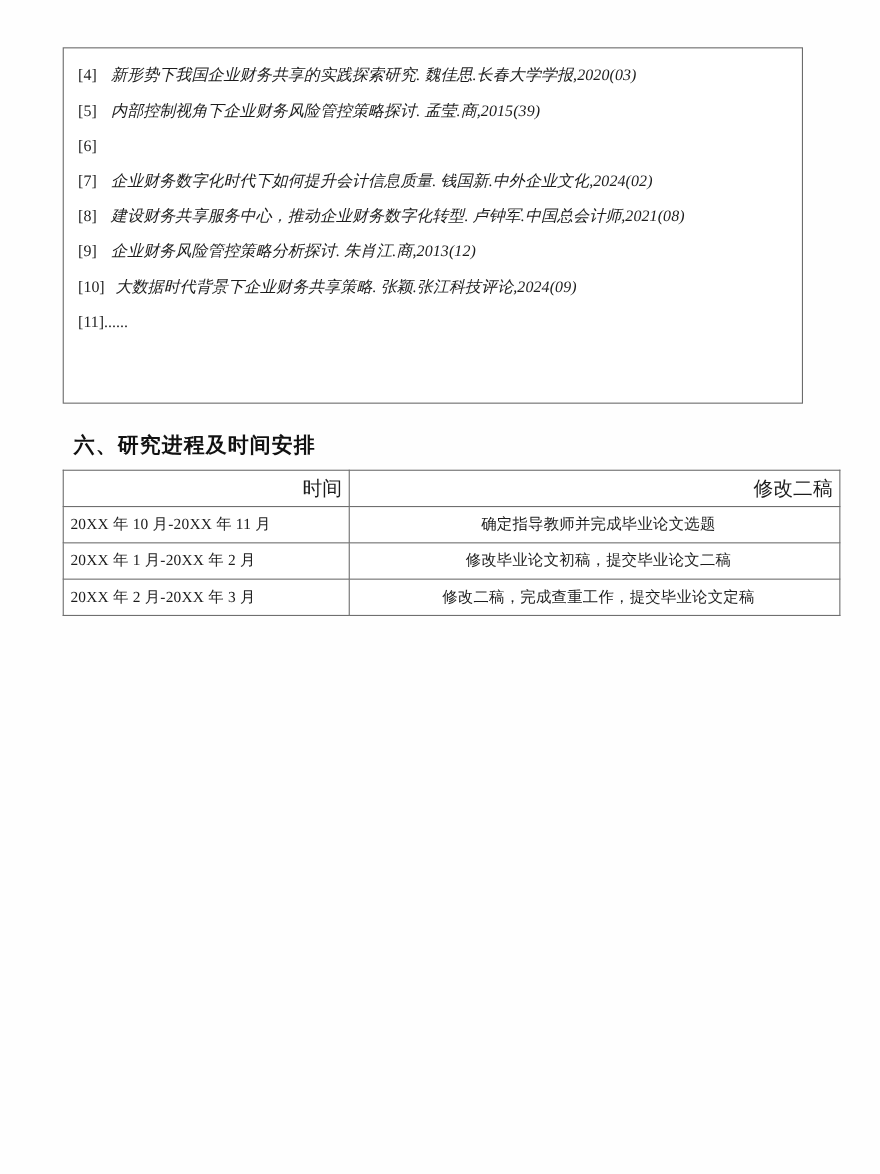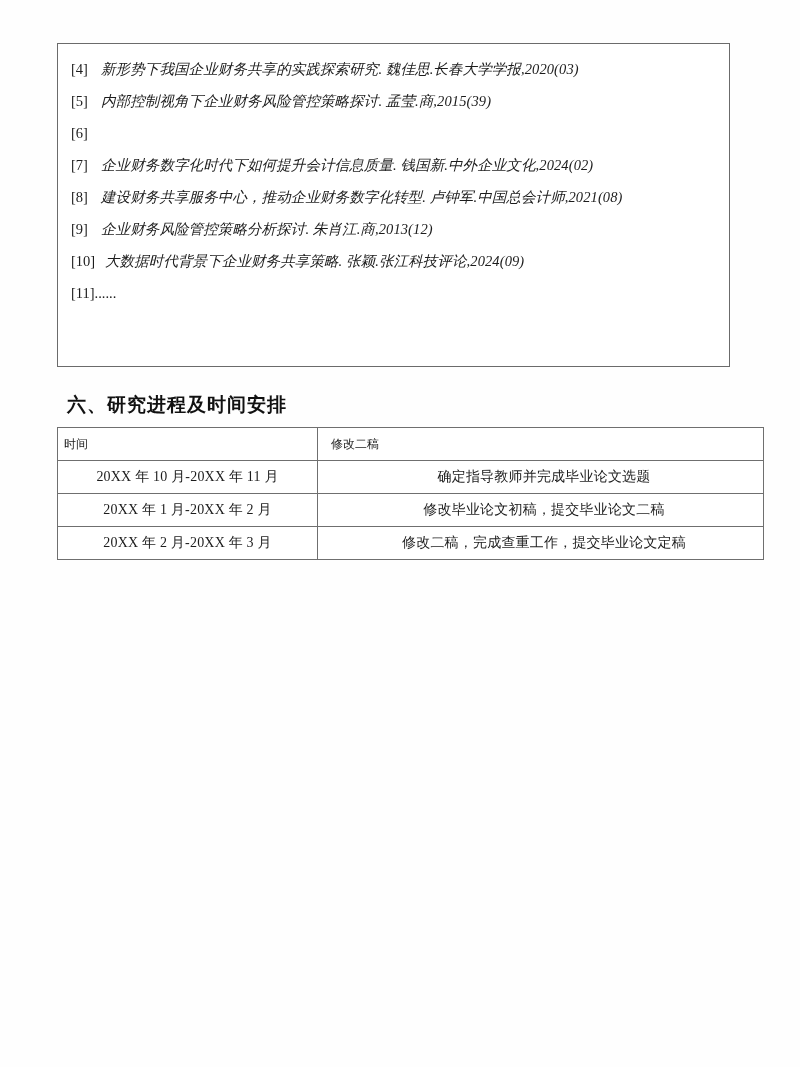--- a/index.html
+++ b/index.html
@@ -98,34 +98,34 @@
   .schedule-table td {
     border: 1px solid #6f6f6f;
     height: 32px;
     padding: 0 6px;
     font-weight: normal;
     color: #1c1c1c;
     white-space: nowrap;
     overflow: hidden;
   }
   .schedule-table th {
-    text-align: left;
-    font-size: 12px;
+    text-align: right;
+    font-size: 18px;
   }
   .col-time {
     width: 247px;
     text-align: center;
   }
   .col-content {
     width: 426px;
     text-align: left;
     padding-left: 13px !important;
   }
   .cell-time {
-    text-align: center;
+    text-align: left;
     letter-spacing: 0.2px;
   }
   .cell-content {
     text-align: center;
     padding-left: 13px !important;
     letter-spacing: 0.2px;
   }
 </style>
 </head>
 <body>

